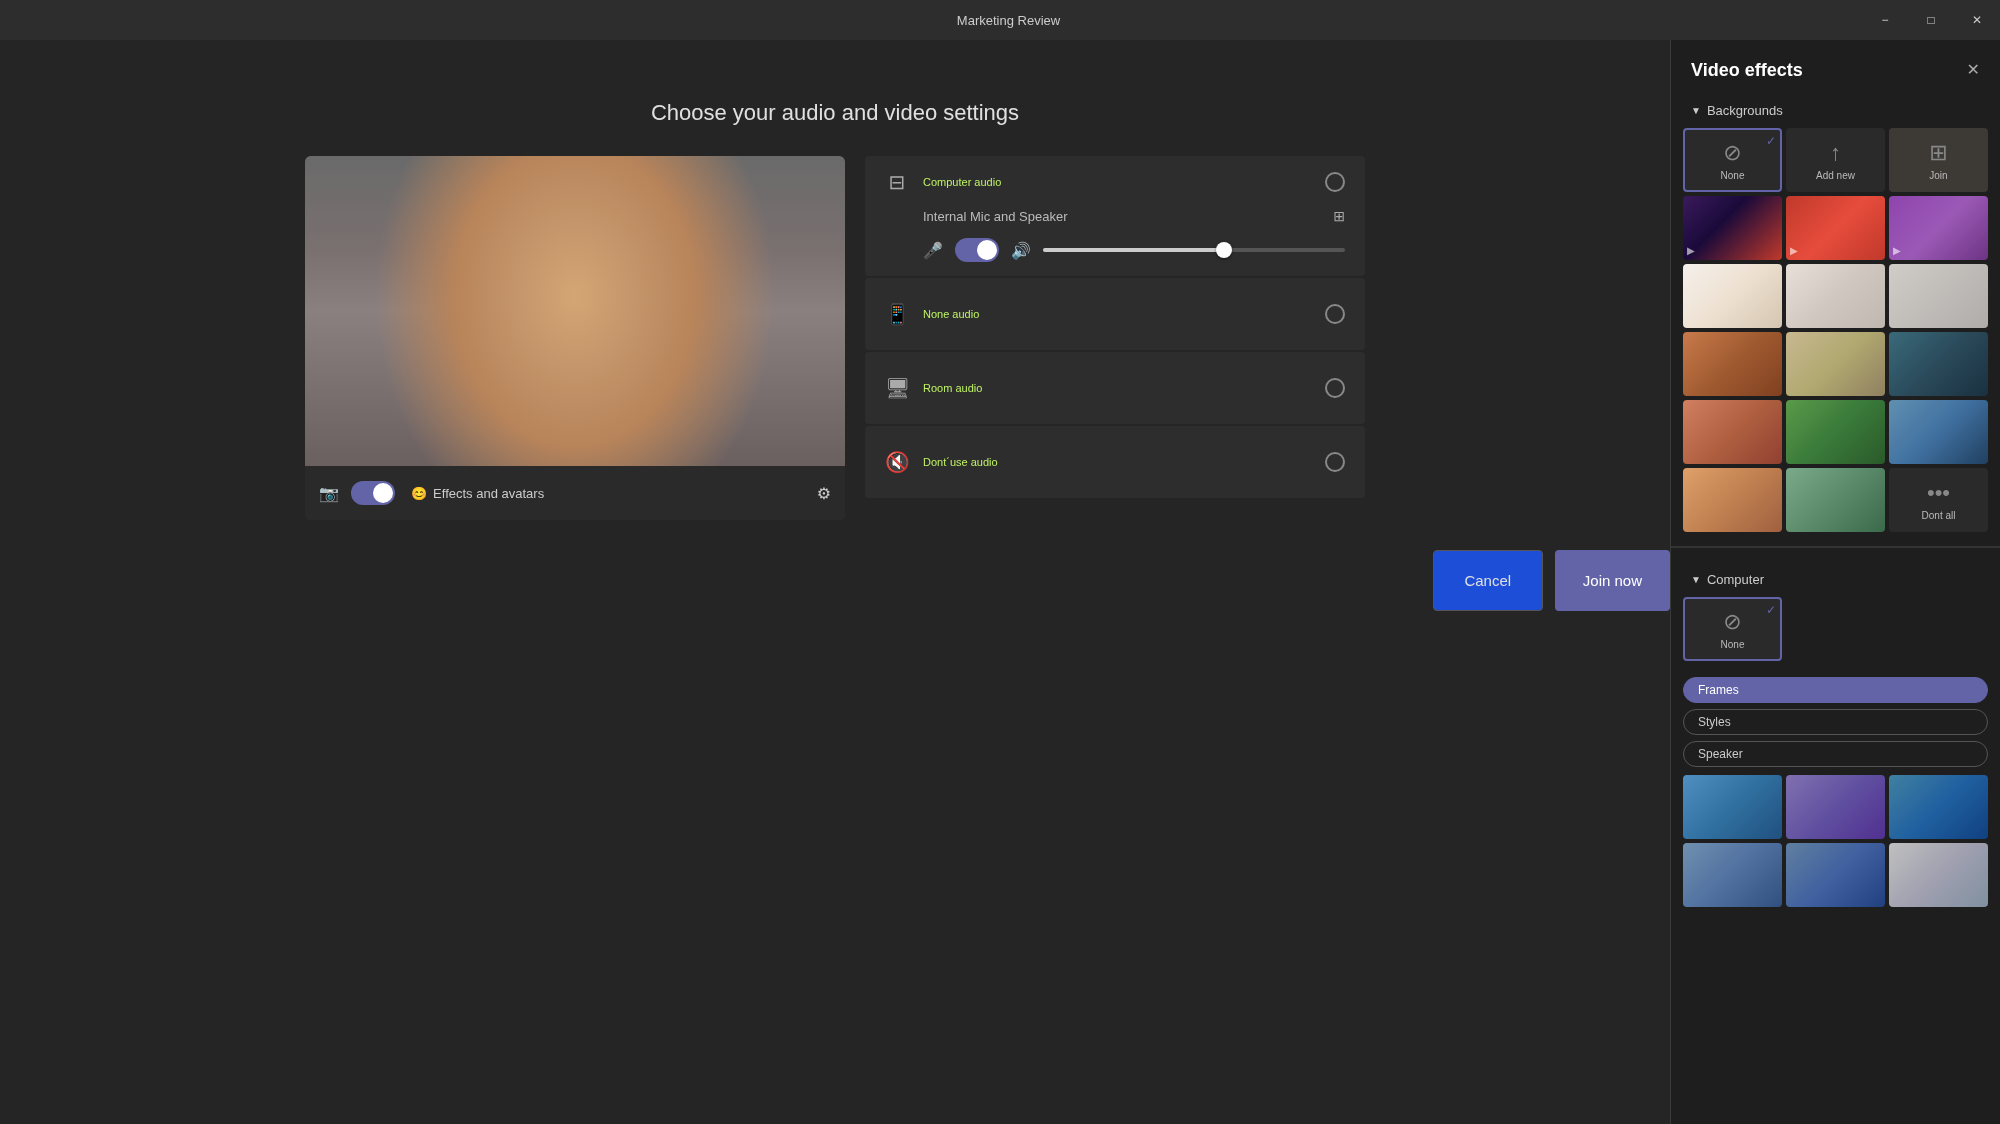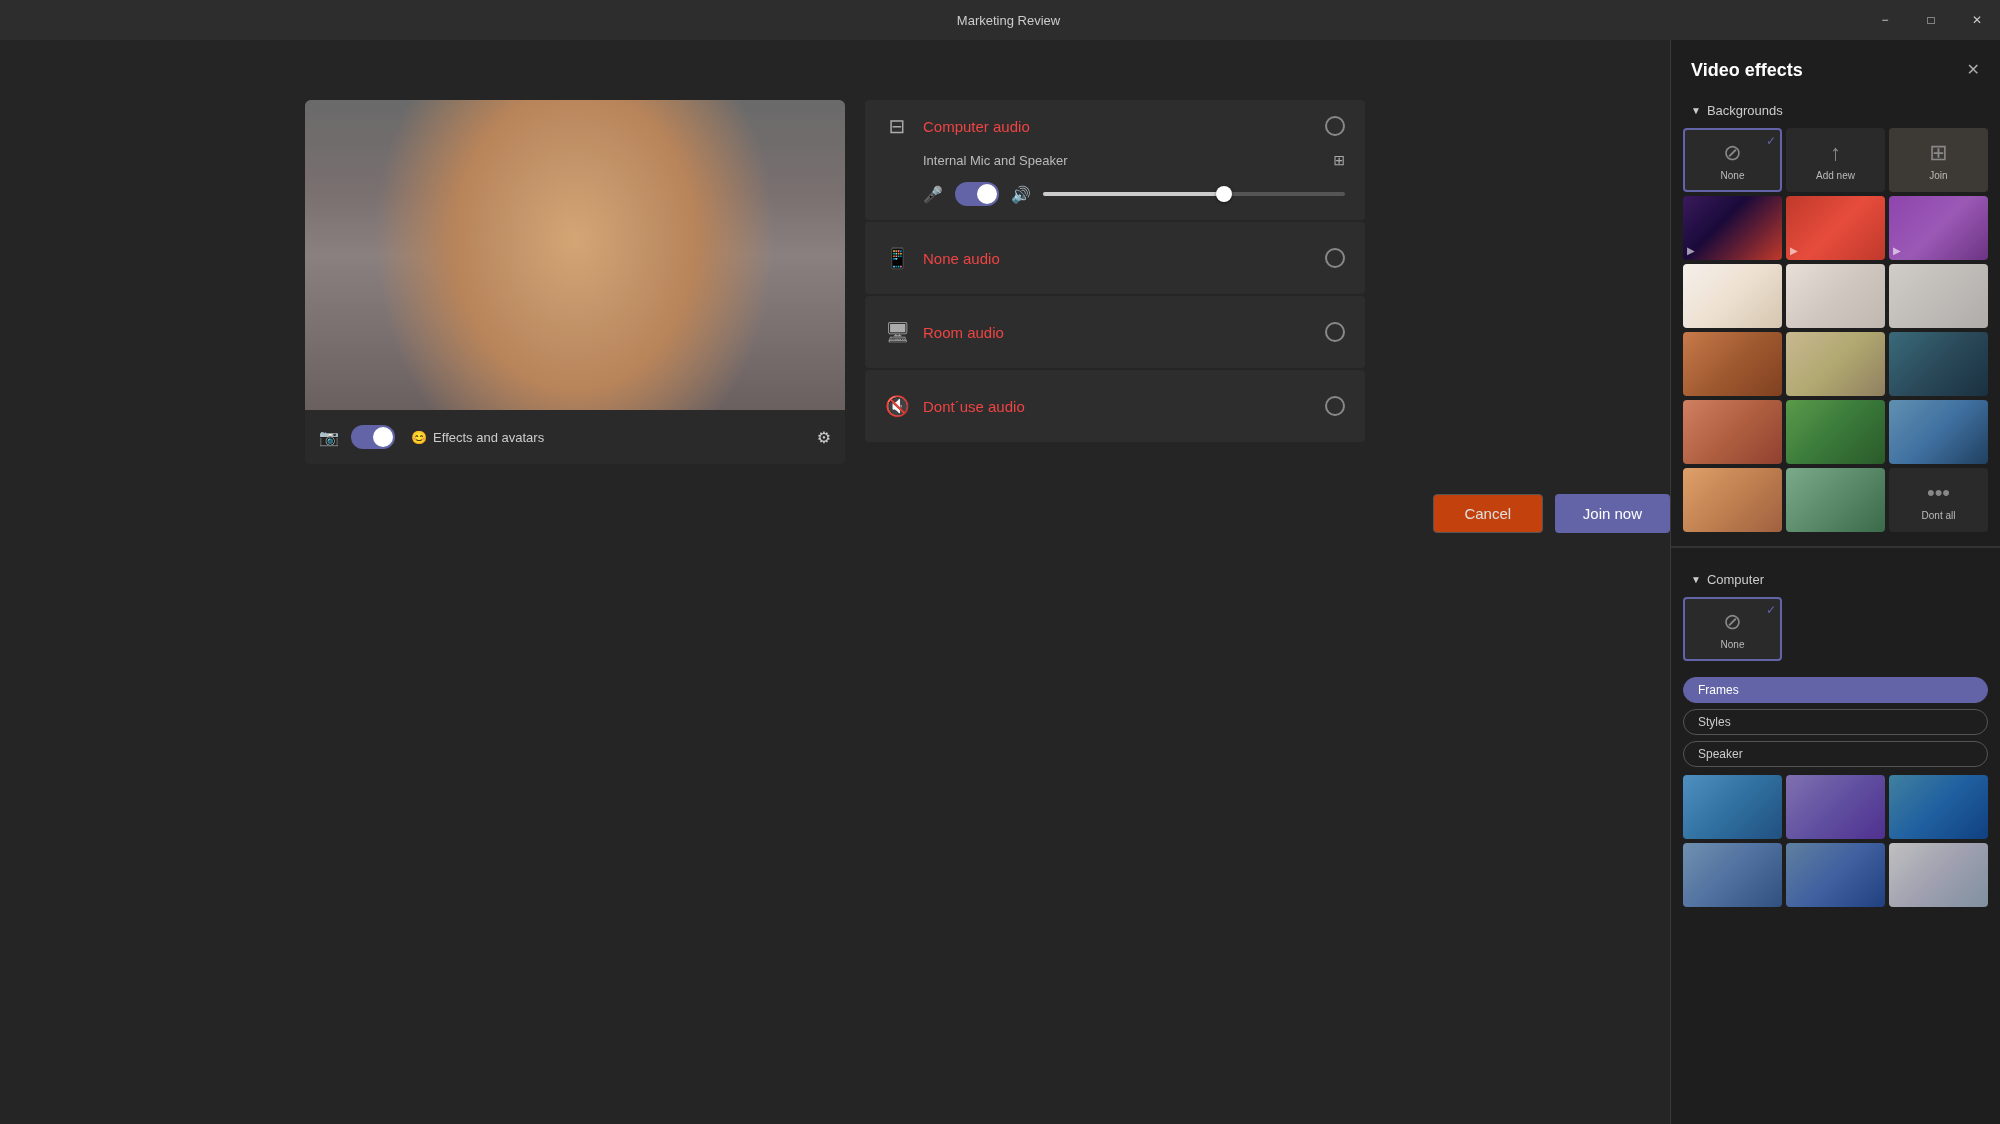--- a/index.html
+++ b/index.html
@@ -172,22 +172,22 @@
       padding: 14px 20px;
       align-items: flex-start;
     }
     .audio-option-icon {
       font-size: 20px;
       color: #aaa;
       width: 24px;
       text-align: center;
     }
     .audio-option-label {
-      font-size: 15px;
-      color: #ef4444;
+      font-size: 11px;
+      color: #bef264;
       flex: 1;
     }
     .radio-circle {
       width: 20px;
       height: 20px;
       border-radius: 50%;
       border: 2px solid #888;
       display: flex;
       align-items: center;
       justify-content: center;
@@ -269,24 +269,24 @@
     .action-buttons {
       display: flex;
       gap: 12px;
       margin-top: 30px;
       align-self: flex-end;
       margin-right: 0;
       width: 1060px;
       justify-content: flex-end;
     }
     .btn-cancel {
-      background: #c2410c;
+      background: #1d4ed8;
       border: 1px solid #555;
       color: #e0e0e0;
-      padding: 10px 28px;
+      padding: 21px 28px;
       border-radius: 4px;
       font-size: 15px;
       cursor: pointer;
       min-width: 110px;
     }
     .btn-join {
       background: #6264a7;
       border: none;
       color: #fff;
       padding: 10px 28px;
@@ -439,20 +439,21 @@
   <div class="title-bar-controls">
     <div class="title-btn">−</div>
     <div class="title-btn">□</div>
     <div class="title-btn close">✕</div>
   </div>
 </div>
 
 <div class="main-area">
 
   <div class="content-area">
+    <h2 class="page-title">Choose your audio and video settings</h2>
 
     <div class="preview-audio-container">
 
       <div class="video-preview">
         <div class="video-frame">
           <div class="person-bg"></div>
         </div>
         <div class="video-controls">
           <span class="video-cam-icon">📷</span>
           <div class="toggle-switch"></div>

